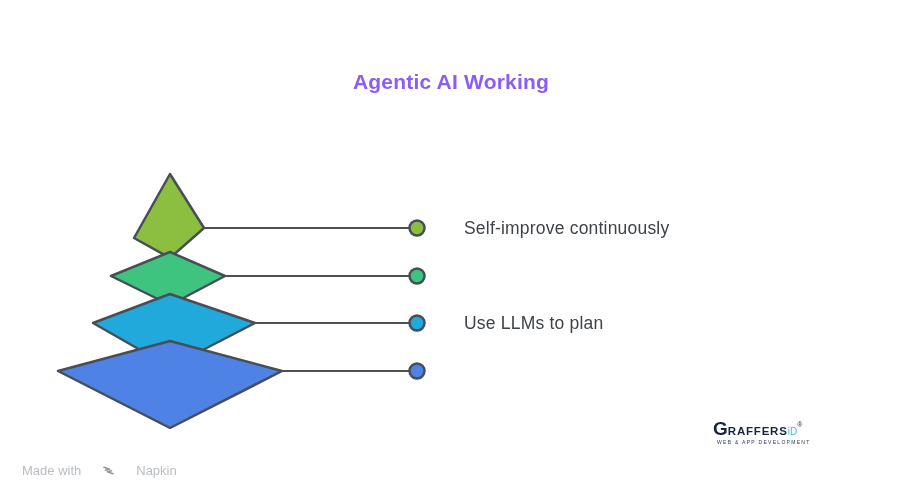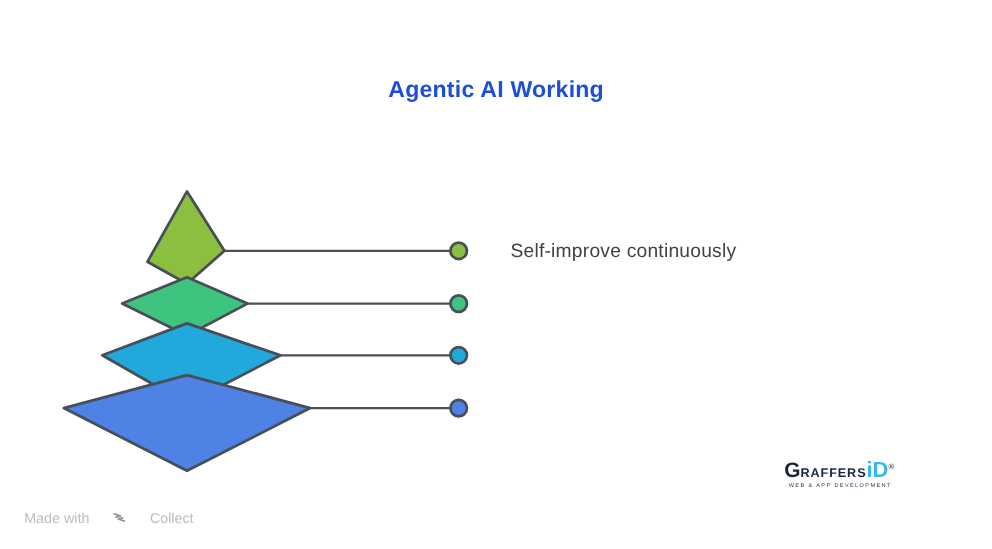--- a/index.html
+++ b/index.html
@@ -12,21 +12,21 @@
     font-family: "Liberation Sans", sans-serif;
   }
   .title {
     position: absolute;
     top: 70px;
     left: 0;
     width: 902px;
     text-align: center;
     font-size: 21px;
     font-weight: 700;
-    color: #1d4ed8;
+    color: #8b5cf6;
     letter-spacing: 0.2px;
   }
   svg.diagram { position: absolute; top: 0; left: 0; }
   .level-shape { stroke: #474e57; stroke-width: 2.5; stroke-linejoin: round; }
   .connector { stroke: #4a5056; stroke-width: 2; }
   .dot { stroke: #474e57; stroke-width: 2.5; }
   .item-label {
     position: absolute;
     left: 448px;
     height: 26px;
@@ -55,21 +55,21 @@
     position: absolute;
     left: 713px;
     top: 408px;
     width: 110px;
     cursor: pointer;
     line-height: 1;
   }
   .brand-line { display: flex; align-items: baseline; white-space: nowrap; }
   .brand-g { font-size: 19px; font-weight: 700; color: #17263f; }
   .brand-rest { font-size: 11.5px; font-weight: 700; color: #17263f; letter-spacing: 0.8px; margin-top: 18px; }
-  .brand-accent { font-size: 20px; font-weight: 700; color: #38b7e8; }
+  .brand-accent { font-size: 10px; font-weight: 400; color: #38b7e8; }
   .brand-reg { font-size: 7px; color: #17263f; vertical-align: top; position: relative; top: -8px; }
   .brand-tagline {
     font-size: 5px;
     letter-spacing: 1.3px;
     color: #2a3a55;
     margin-top: 2px;
     padding-left: 4px;
     white-space: nowrap;
   }
 </style>
@@ -92,28 +92,29 @@
     <polygon class="level-shape" points="170,294 255,323 170,367 93,323" fill="#22A9DC"></polygon>
     <polygon class="level-shape" points="170,341 282,371 170,428 58,371" fill="#4E82E4"></polygon>
 
     <circle class="dot" cx="417" cy="228" r="7.5" fill="#8CBE3F"></circle>
     <circle class="dot" cx="417" cy="276" r="7.5" fill="#3EC47E"></circle>
     <circle class="dot" cx="417" cy="323" r="7.5" fill="#22A9DC"></circle>
     <circle class="dot" cx="417" cy="371" r="7.5" fill="#4E82E4"></circle>
   </svg>
 
   <div class="item-label" style="top:215px;">Self-improve continuously</div>
+  <div class="item-label" style="top:310px;">Use LLMs to plan</div>
 
   <div class="watermark">
     <span>Made with</span>
     <svg class="napkin-icon" width="13" height="13" viewBox="0 0 13 13">
       <path d="M2 3.2 L7.5 5.2 L3.5 6.2"></path>
       <path d="M9.5 6.8 L5.5 7.8 L11 9.8"></path>
     </svg>
-    <span>Collect</span>
+    <span>Napkin</span>
   </div>
 
   <div class="brand-logo">
     <div class="brand-line">
       <span class="brand-g">G</span>
         <span class="brand-rest">RAFFERS</span>
         <span class="brand-accent">iD</span>
         <span class="brand-reg">®</span>
     </div>
     <div class="brand-tagline">WEB &amp; APP DEVELOPMENT</div>

